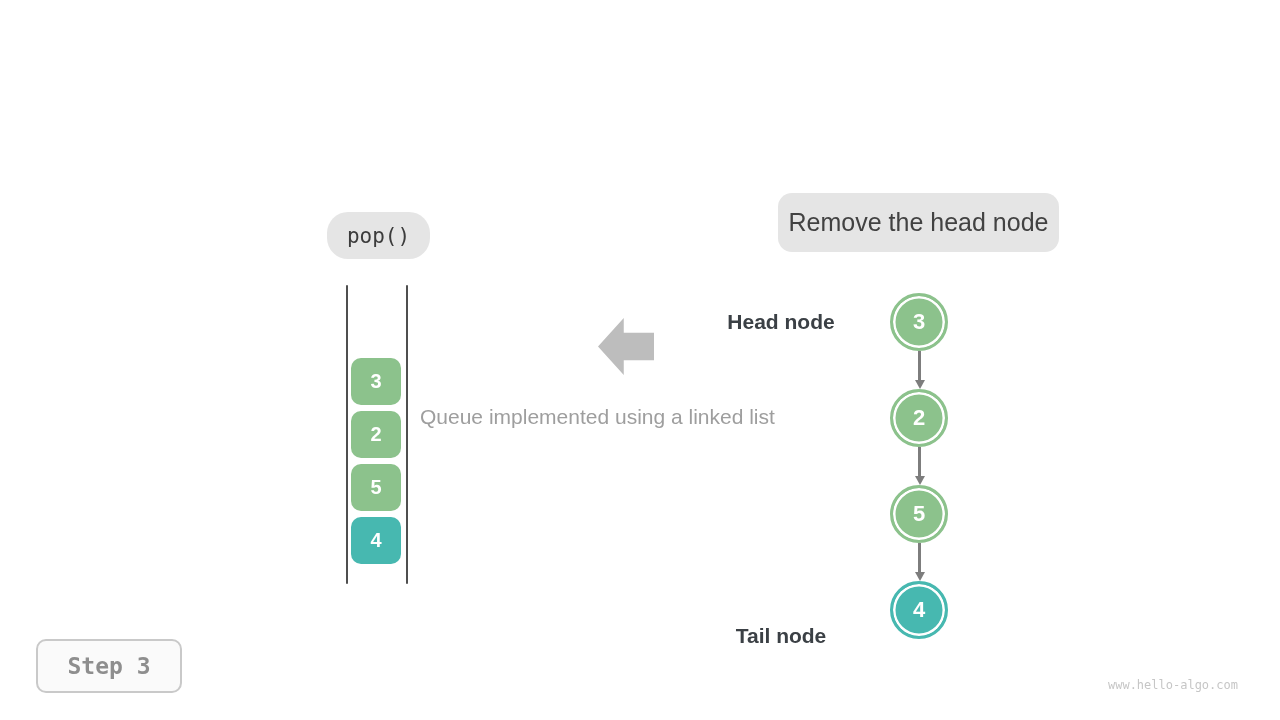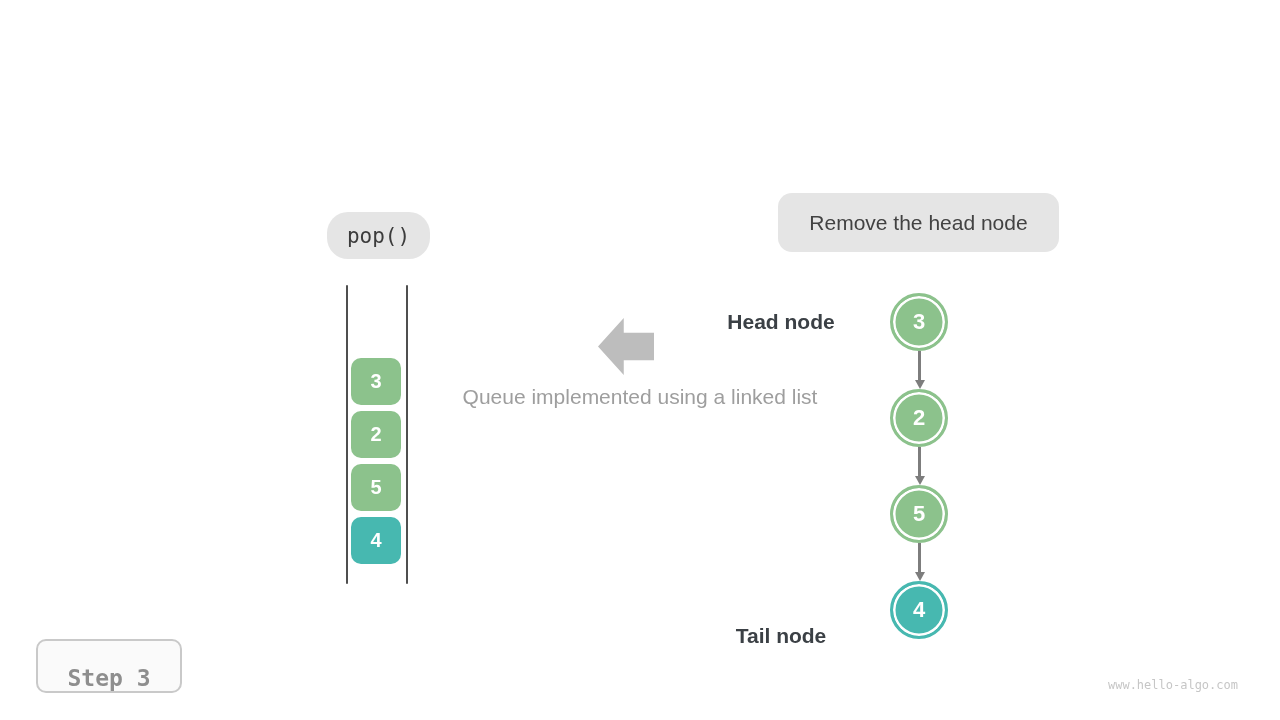--- a/index.html
+++ b/index.html
@@ -21,21 +21,21 @@
     justify-content: center;
     color: #3d4043;
   }
   .pop-label {
     left: 327px; top: 212px; width: 103px; height: 47px;
     font-family: "DejaVu Sans Mono", "Liberation Mono", monospace;
     font-size: 21px; border-radius: 21px; color: #3c3c3c;
   }
   .remove-label {
     left: 778px; top: 193px; width: 281px; height: 59px;
-    font-size: 21px; border-radius: 14px; color: #424242;
+    font-size: 25px; border-radius: 14px; color: #424242;
   }
   .queue-wall {
     position: absolute;
     width: 2px; height: 299px; top: 285px;
     background: #4f4f4f;
     border-radius: 2px;
   }
   .queue-wall.left  { left: 346px; }
   .queue-wall.right { left: 406px; }
   .queue-box {
@@ -46,22 +46,22 @@
     color: #ffffff; font-weight: bold; font-size: 20px;
   }
   .big-arrow {
     position: absolute;
     left: 598px; top: 318px; width: 56px; height: 57px;
     background: #bdbdbd;
     clip-path: polygon(0 50%, 46% 0, 46% 26%, 100% 26%, 100% 74%, 46% 74%, 46% 100%);
   }
   .caption {
     position: absolute;
-    left: 420px; top: 384px; width: 440px;
-    text-align: center;
+    left: 420px; top: 404px; width: 440px;
+    text-align: left;
     font-size: 21px; line-height: 26px;
     color: #9e9e9e;
   }
   .node-label {
     position: absolute;
     width: 182px; left: 690px;
     text-align: center;
     font-size: 21px; line-height: 28px; font-weight: bold;
     color: #3b4045;
   }
@@ -89,21 +89,21 @@
     border-left: 5.5px solid transparent;
     border-right: 5.5px solid transparent;
     border-top: 9px solid #7d7d7d;
   }
   .step-badge {
     position: absolute;
     left: 36px; top: 639px; width: 146px; height: 54px;
     background: #fafafa;
     border: 2px solid #c9c9c9;
     border-radius: 10px;
-    display: flex; align-items: flex-end; justify-content: center;
+    display: flex; align-items: center; justify-content: center;
     font-family: "DejaVu Sans Mono", "Liberation Mono", monospace;
     font-weight: bold; font-size: 23px;
     color: #8e8e8e;
   }
   .watermark {
     position: absolute;
     right: 42px; top: 678px;
     font-family: "DejaVu Sans Mono", "Liberation Mono", monospace;
     font-size: 12px;
     color: #c6c6c6;

